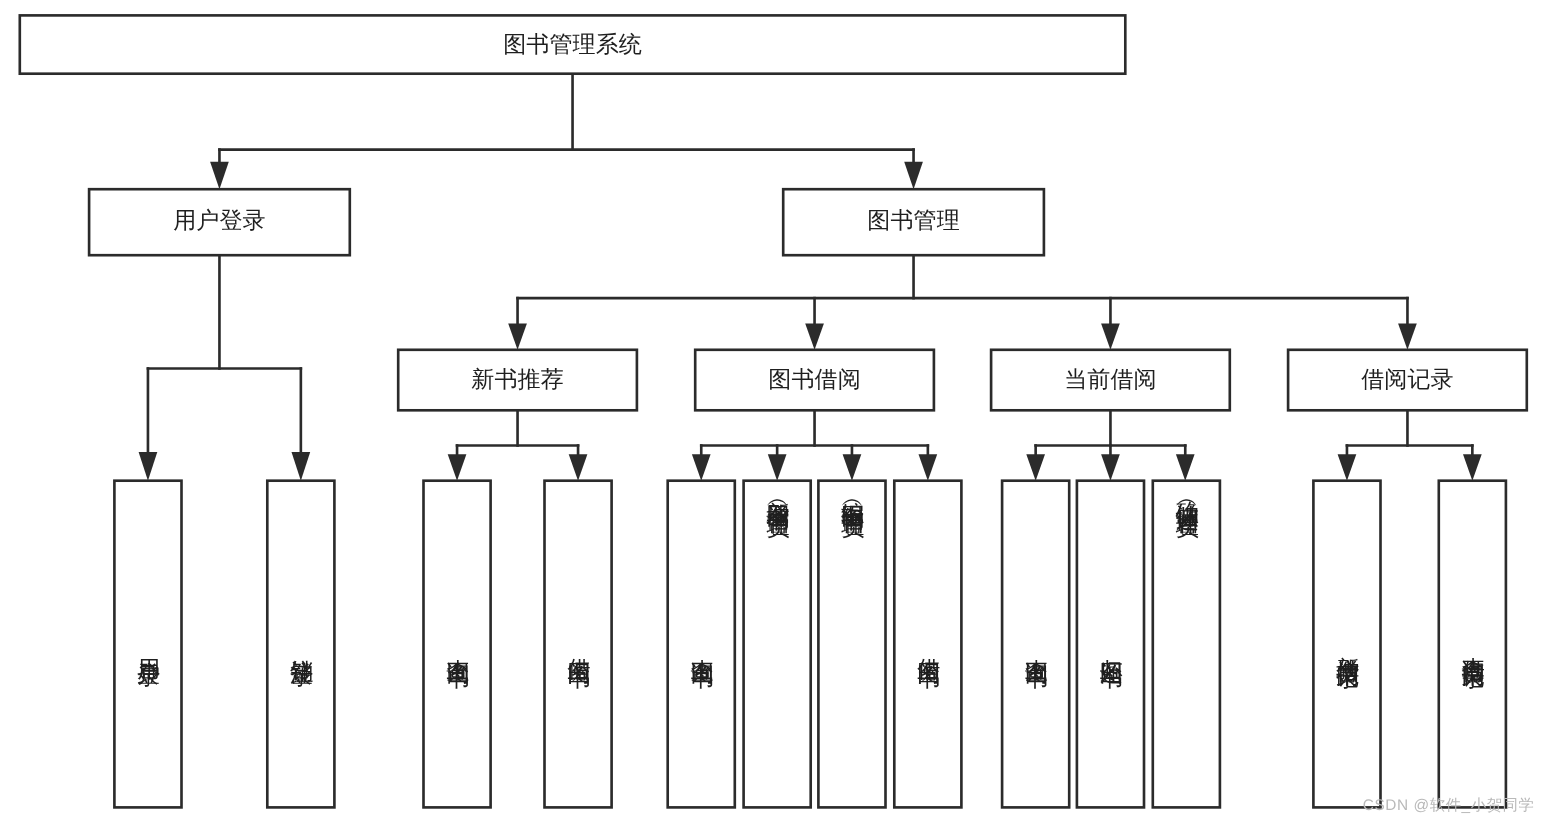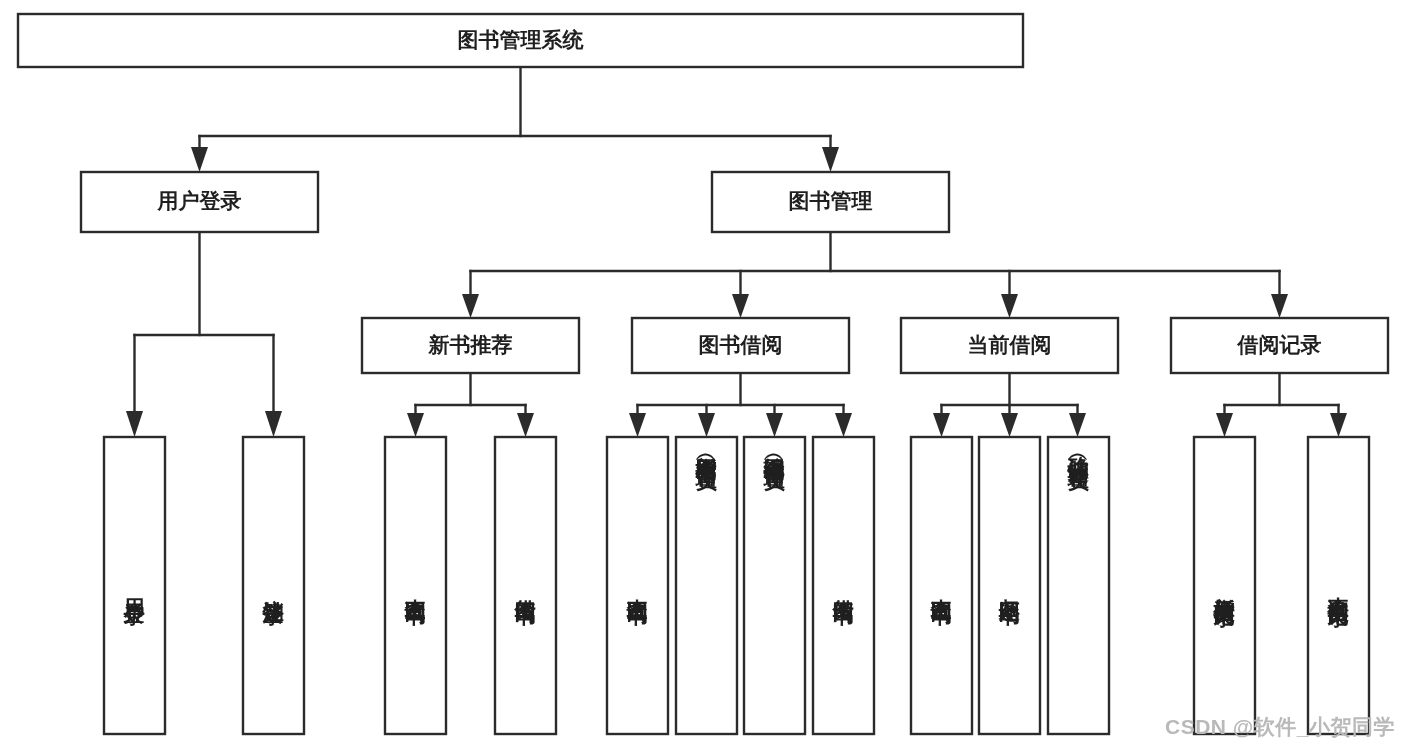--- a/index.html
+++ b/index.html
@@ -12,21 +12,20 @@
     height: 747px;
     font-family: "Liberation Sans", "DejaVu Sans", sans-serif;
     overflow: hidden;
     position: relative;
   }
   #diagram-root {
     position: absolute;
     left: 0; top: 0;
     width: 1405px;
     height: 747px;
-    font-weight: bold;
   }
   svg.flow {
     display: block;
     width: 1405px;
     height: 747px;
   }
   .box-rect {
     fill: #ffffff;
     stroke: #2b2b2b;
     stroke-width: 2.4;
@@ -68,21 +67,21 @@
     text-align: center;
   }
   .vlabel.top-align {
     align-self: flex-start;
   }
   .watermark {
     position: absolute;
     right: 10px;
     bottom: 6px;
     font-family: "Liberation Sans", "DejaVu Sans", sans-serif;
-    font-size: 21px;
+    font-size: 14px;
     color: #b9b9b9;
     letter-spacing: 0.5px;
     user-select: none;
     pointer-events: none;
   }
 </style>
 </head>
 <body>
 
 <div id="diagram-root">

